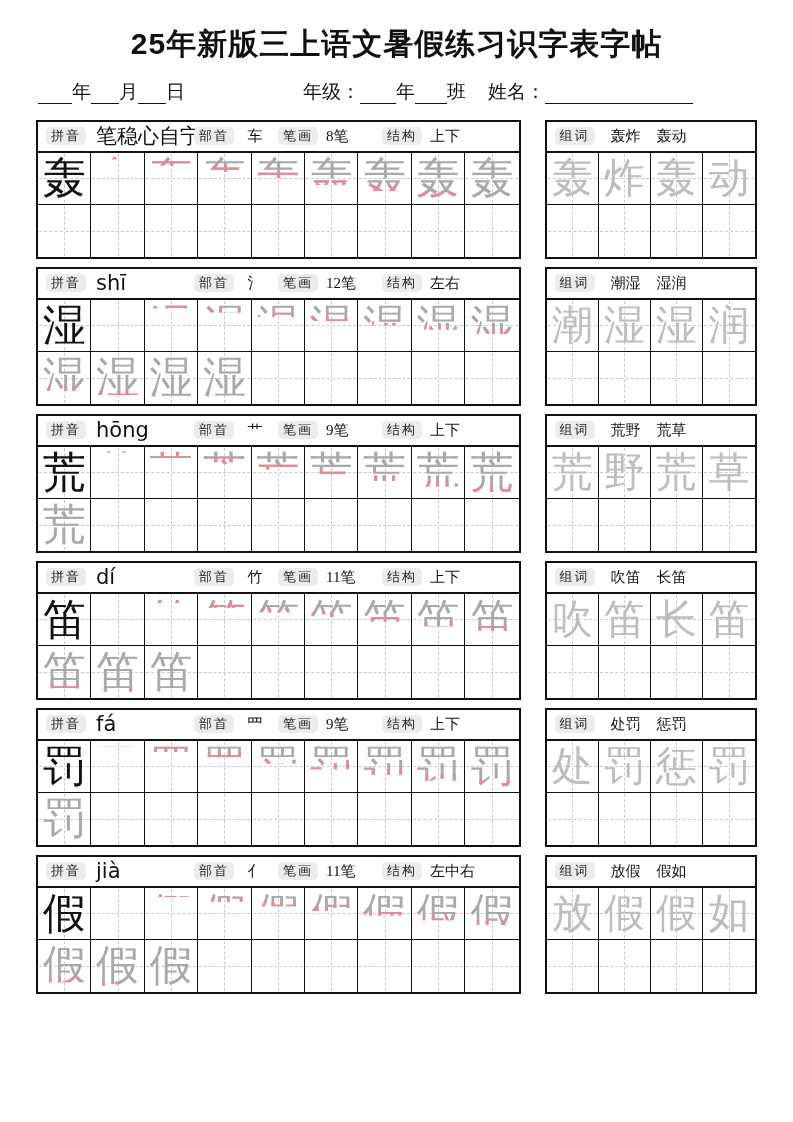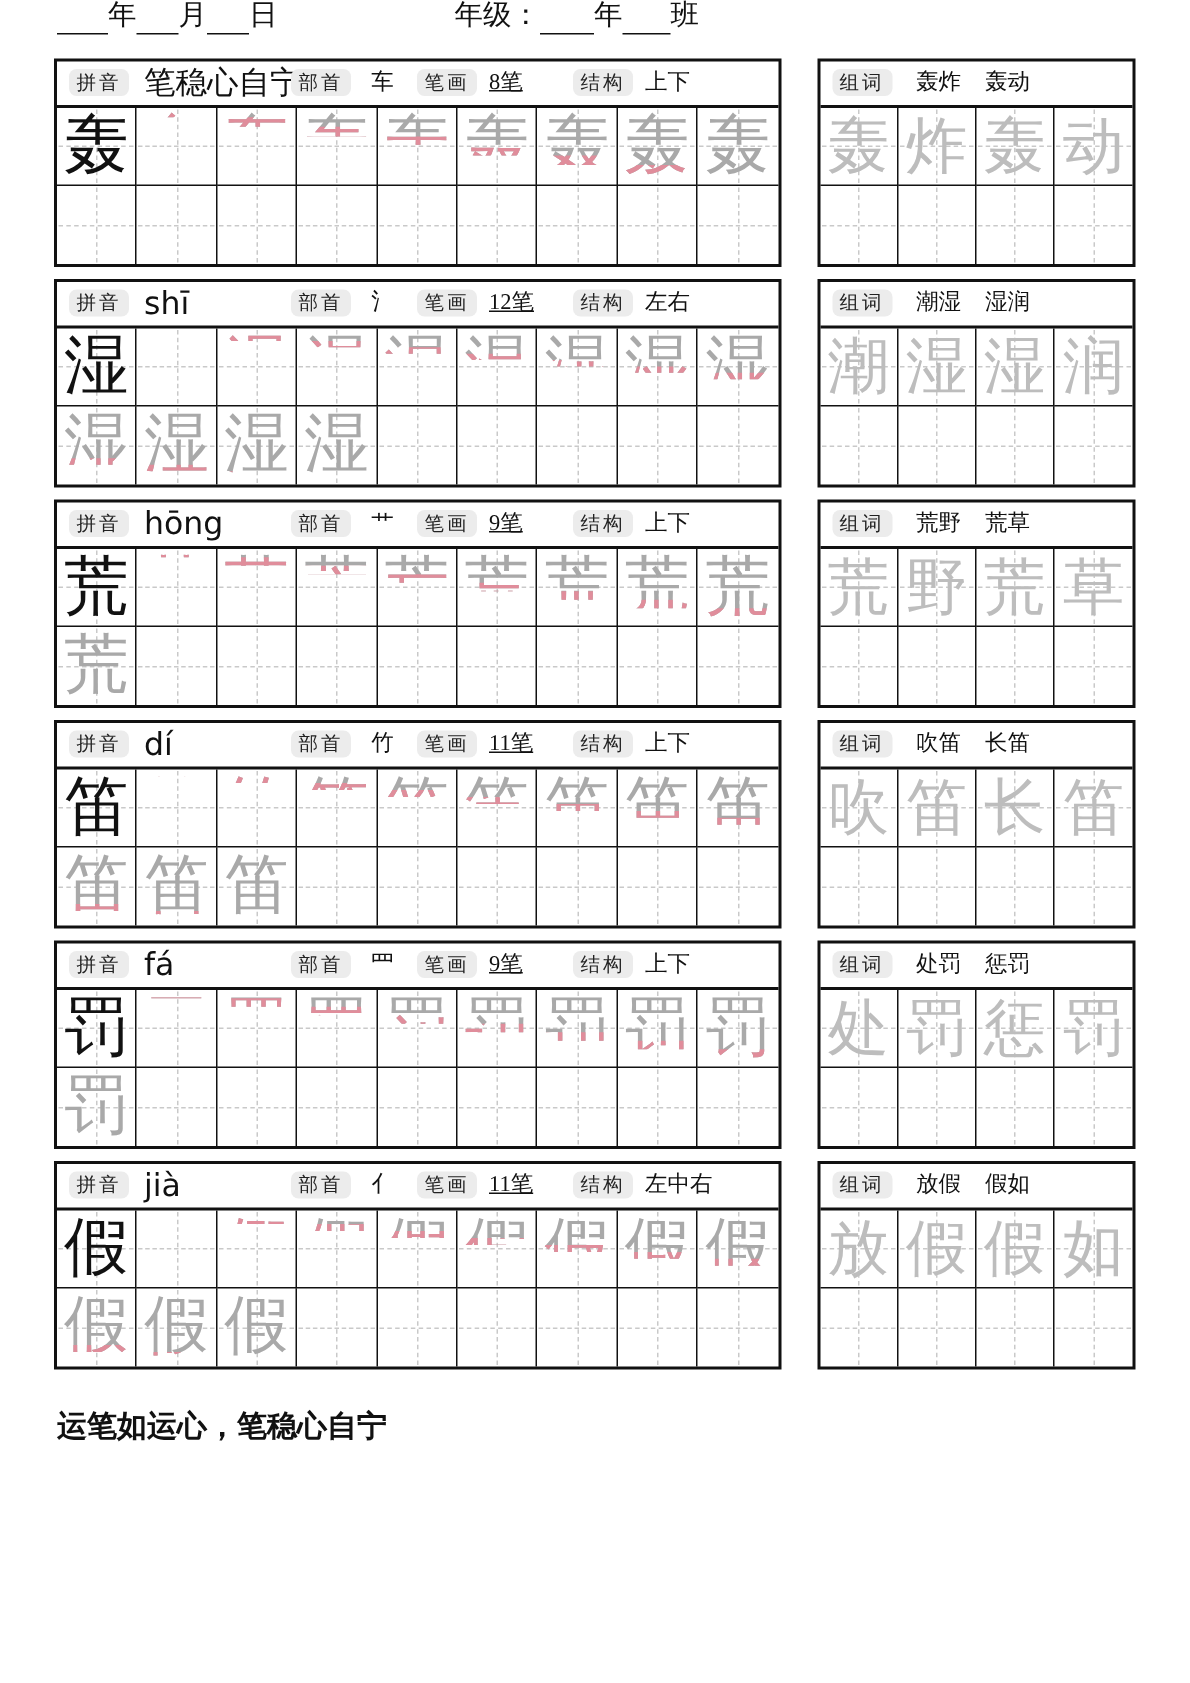--- a/index.html
+++ b/index.html
@@ -55,21 +55,21 @@
     background:var(--badge-bg);border-radius:5px;
     padding:2px 5px 3px 5px;font-size:13px;letter-spacing:2px;
     color:#222;line-height:1;flex:none;
   }
   .pinyin{
     font-family:"DejaVu Sans","Liberation Sans",sans-serif;
     font-size:21px;width:92px;margin-left:4px;line-height:1;
   }
   .hval{font-size:15px;line-height:1;}
   .v-radical{width:30px;text-align:center;margin-right:2px;}
-  .v-strokes{width:50px;margin-left:2px;text-decoration:underline;}
+  .v-strokes{width:50px;margin-left:2px;}
   .v-structure{margin-left:2px;}
   .v-word{margin-left:10px;}
 
   .grid{display:grid;}
   .left-grid{grid-template-columns:repeat(9,1fr);}
   .right-grid{grid-template-columns:repeat(4,1fr);}
   .cell{
     position:relative;height:52px;
     border-right:1.5px solid var(--ink);
     border-bottom:1.5px solid var(--ink);
@@ -121,35 +121,40 @@
     margin:24px 38px 0 38px;
     font-family:"Liberation Sans","DejaVu Sans",sans-serif;
     font-weight:bold;font-size:20px;
   }
 </style>
 </head>
 <body>
 
 <div class="page">
 
+  <h1 class="title">25年新版三上语文暑假练习识字表字帖</h1>
 
   <div class="info-line">
     <span class="blank b-date"></span>
     <span>年</span>
     <span class="blank b-small"></span>
     <span>月</span>
     <span class="blank b-small"></span>
     <span>日</span>
     <span class="info-right">
       <span>年级：</span>
       <span class="blank b-grade"></span>
       <span>年</span>
       <span class="blank b-class"></span>
       <span>班</span>
     </span>
+    <span class="info-name">
+      <span>姓名：</span>
+      <span class="blank b-name"></span>
+    </span>
   </div>
 
   <div class="blocks">
   <div class="block">
     <section class="panel left-panel">
       <header class="panel-header">
         <span class="badge">拼音</span>
         <span class="pinyin">笔稳心自宁</span>
         <span class="badge">部首</span>
         <span class="hval v-radical">车</span>
@@ -693,15 +698,14 @@
             <div class="cell"></div>
             <div class="cell"></div>
             <div class="cell"></div>
             <div class="cell"></div>
           </div>
     </section>
   </div>
 </div>
 
 
-  <div class="motto">运笔如运心，笔稳心自宁</div>
 
 </div>
 
 </body></html>

